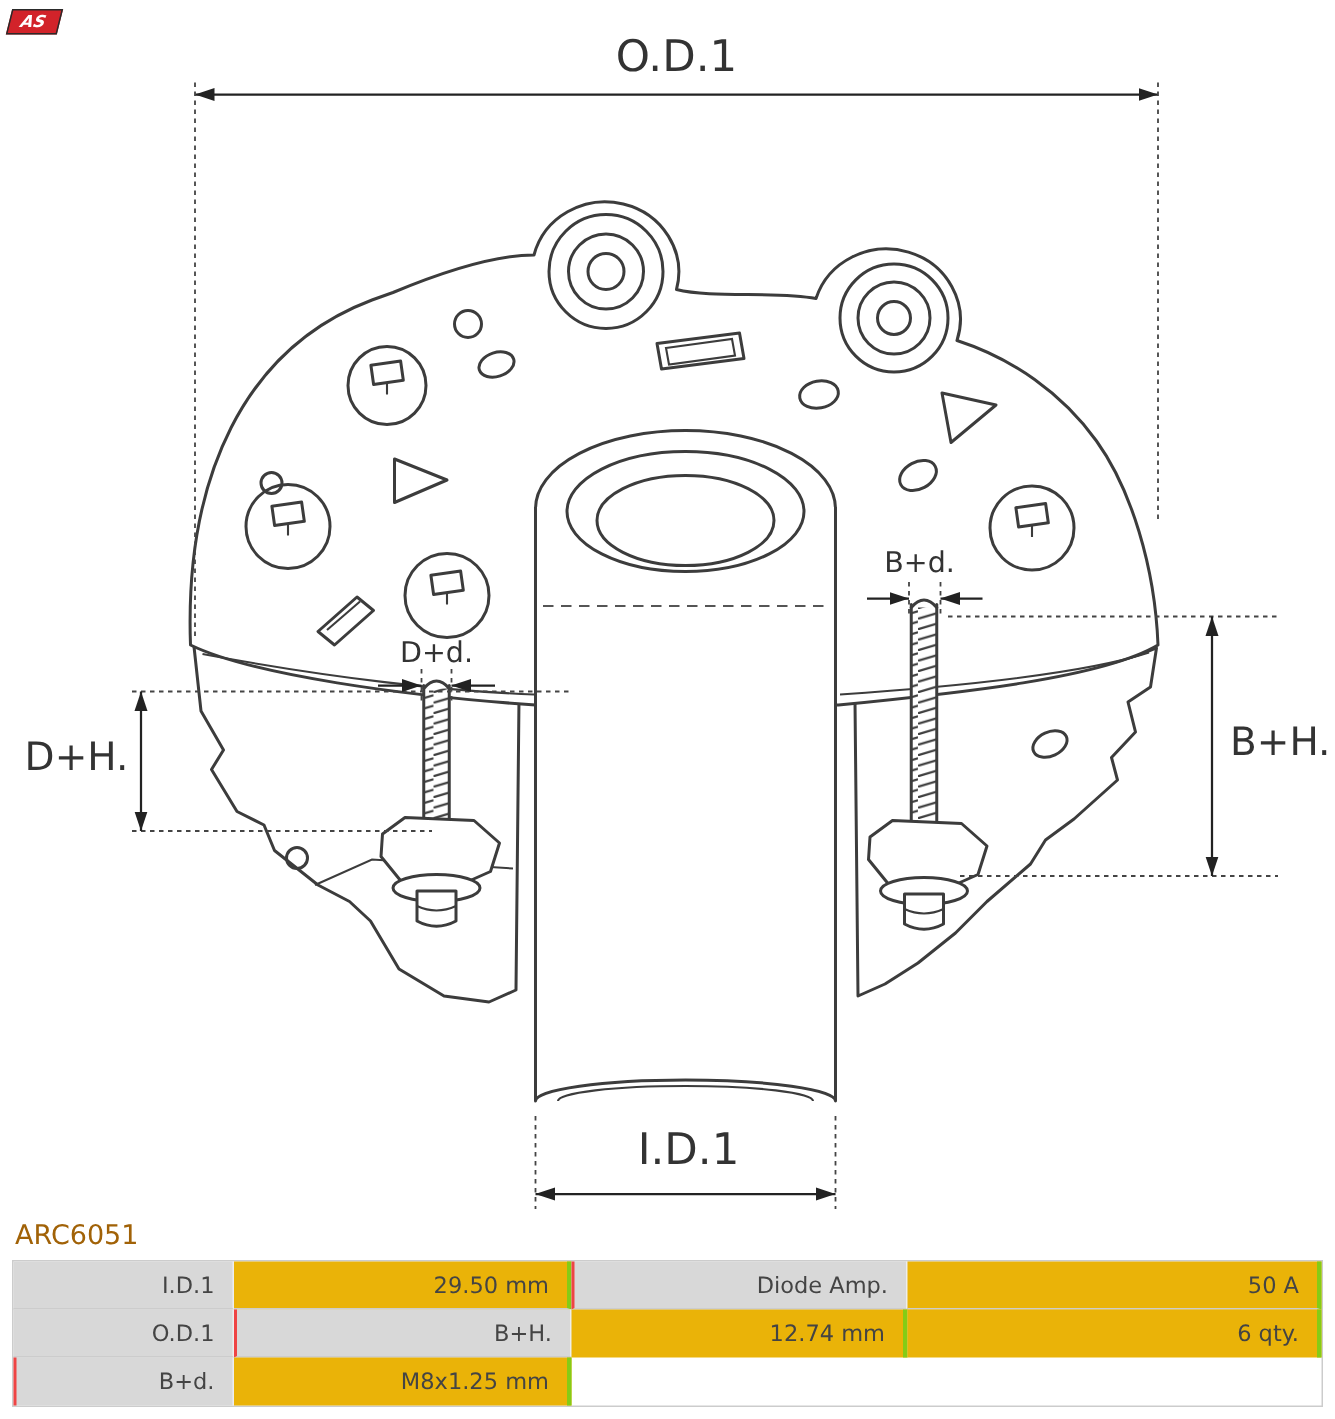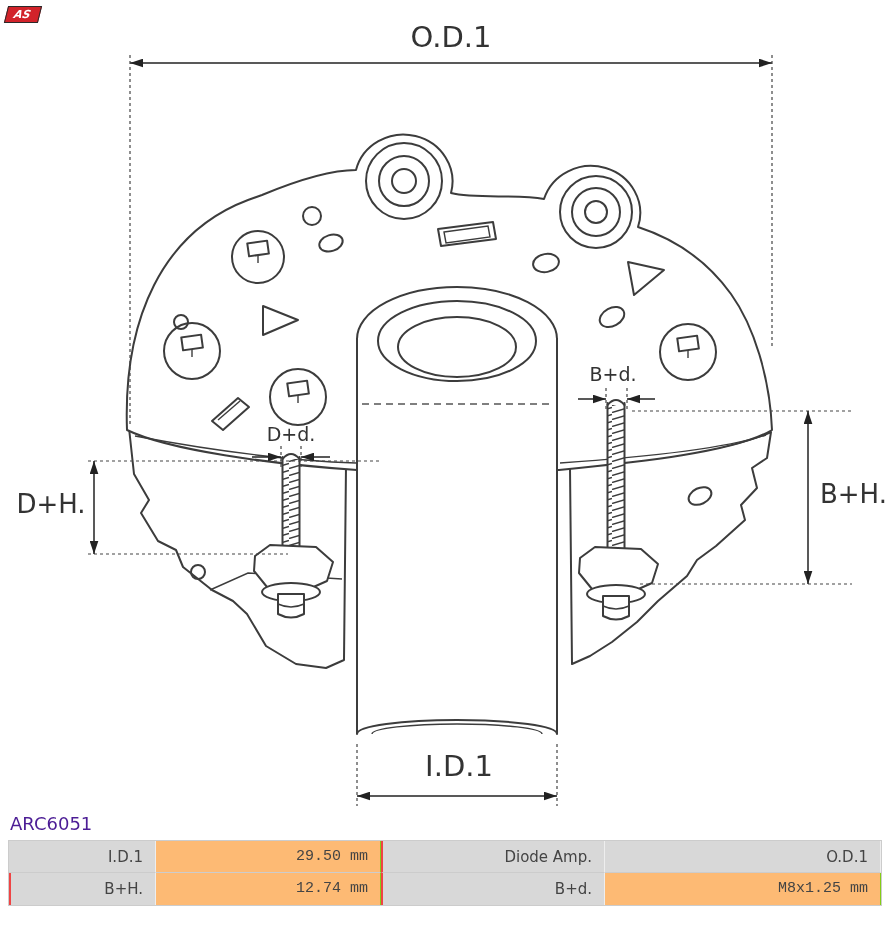--- a/index.html
+++ b/index.html
@@ -8,33 +8,33 @@
     font-family:"DejaVu Sans","Liberation Sans",sans-serif;
   }
   .logo{position:absolute;top:3px;left:6px;z-index:5;}
   .logo-box{
     display:inline-block;background:#d2232a;color:#fff;font-style:italic;
     font-weight:bold;font-size:11px;line-height:13px;padding:1px 9px 1px 7px;
     transform:skewX(-14deg);border:1px solid #2a2a2a;
   }
   svg.drawing{display:block;}
   .part-number{
-    margin:2px 0 4px 10px;color:#4c1d95;font-size:18px;line-height:24px;height:24px;
+    margin:2px 0 4px 10px;color:#a16207;font-size:18px;line-height:24px;height:24px;
   }
   .spec-table{
     margin:3px 8px 0;display:grid;grid-template-columns:147px 225px 224px 1fr;
     border:1px solid #ccc;background:#fff;
   }
   .cell{
     height:32px;line-height:32px;text-align:right;padding-right:12px;
     font-size:15px;color:#444;border-bottom:1px solid #ccc;box-sizing:border-box;
     overflow:hidden;white-space:nowrap;
   }
   .cell.label{background:#d8d8d8;border-right:1px solid #eee;}
-  .cell.value{background:#fdba74;border-right:1px solid #84cc16;font-family:Liberation Mono, monospace;}
+  .cell.value{background:#eab308;border-right:3px solid #84cc16;}
   .cell.sep{border-left:2px solid #ef4444;}
   .spec-table .cell:nth-last-child(-n+4){border-bottom:none;}
   
   .ol{stroke:#3c3c3c;fill:none;stroke-width:2;stroke-linejoin:round;stroke-linecap:round;}
   .olw{stroke:#3c3c3c;fill:#fff;stroke-width:2;stroke-linejoin:round;}
   .thin{stroke:#3c3c3c;fill:none;stroke-width:1.4;}
   .dim{stroke:#222;stroke-width:1.5;fill:none;}
   .dot{stroke:#444;stroke-width:1.2;fill:none;stroke-dasharray:3 3;}
   .hid{stroke:#555;stroke-width:1.3;fill:none;stroke-dasharray:7 5;}
   .dim-lg{font-size:29px;fill:#333;}
@@ -214,20 +214,22 @@
     <line class="dim" x1="357" y1="796" x2="557" y2="796" marker-start="url(#arr)" marker-end="url(#arr)"></line>
   </g>
 </svg>
 
 <div class="part-number">ARC6051</div>
 
 <div class="spec-table">
   <div class="cell label">I.D.1</div>
   <div class="cell value">29.50 mm</div>
   <div class="cell label sep">Diode Amp.</div>
+  <div class="cell value">50 A</div>
 
   <div class="cell label">O.D.1</div>
   <div class="cell label sep">B+H.</div>
   <div class="cell value">12.74 mm</div>
 
+  <div class="cell value">6 qty.</div>
   <div class="cell label sep">B+d.</div>
   <div class="cell value">M8x1.25 mm</div>
 </div>
 
 </body></html>

